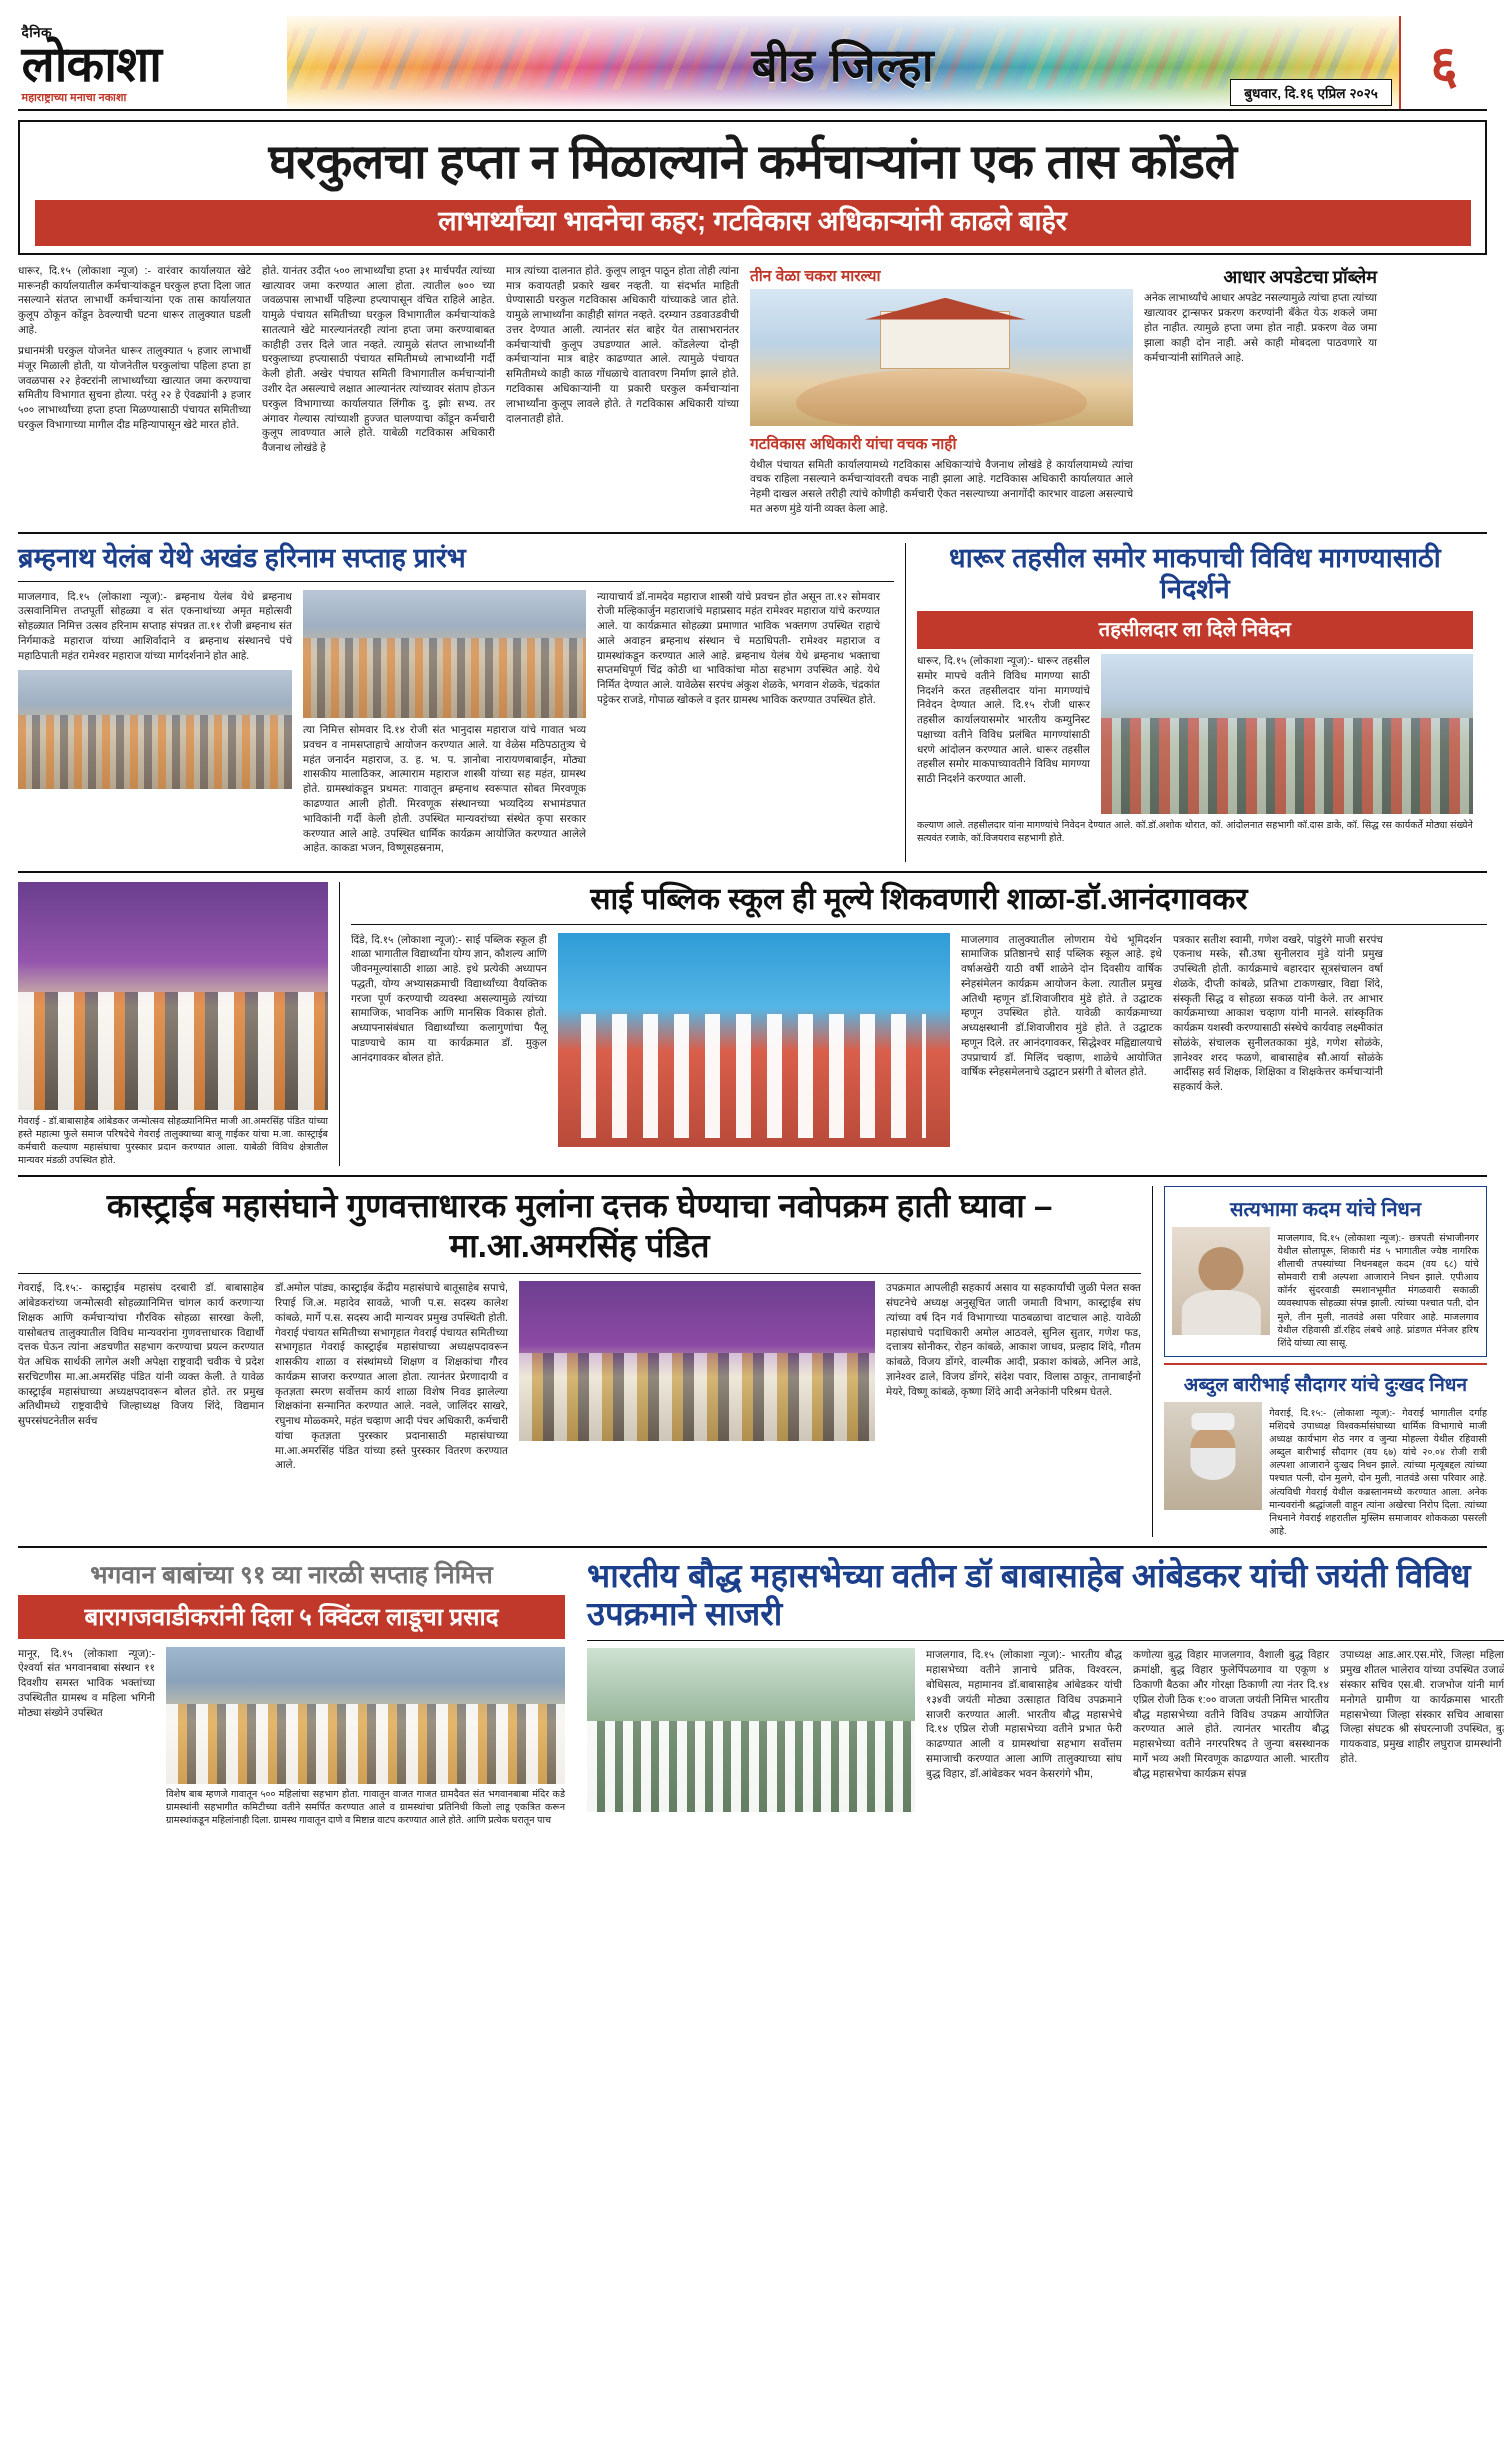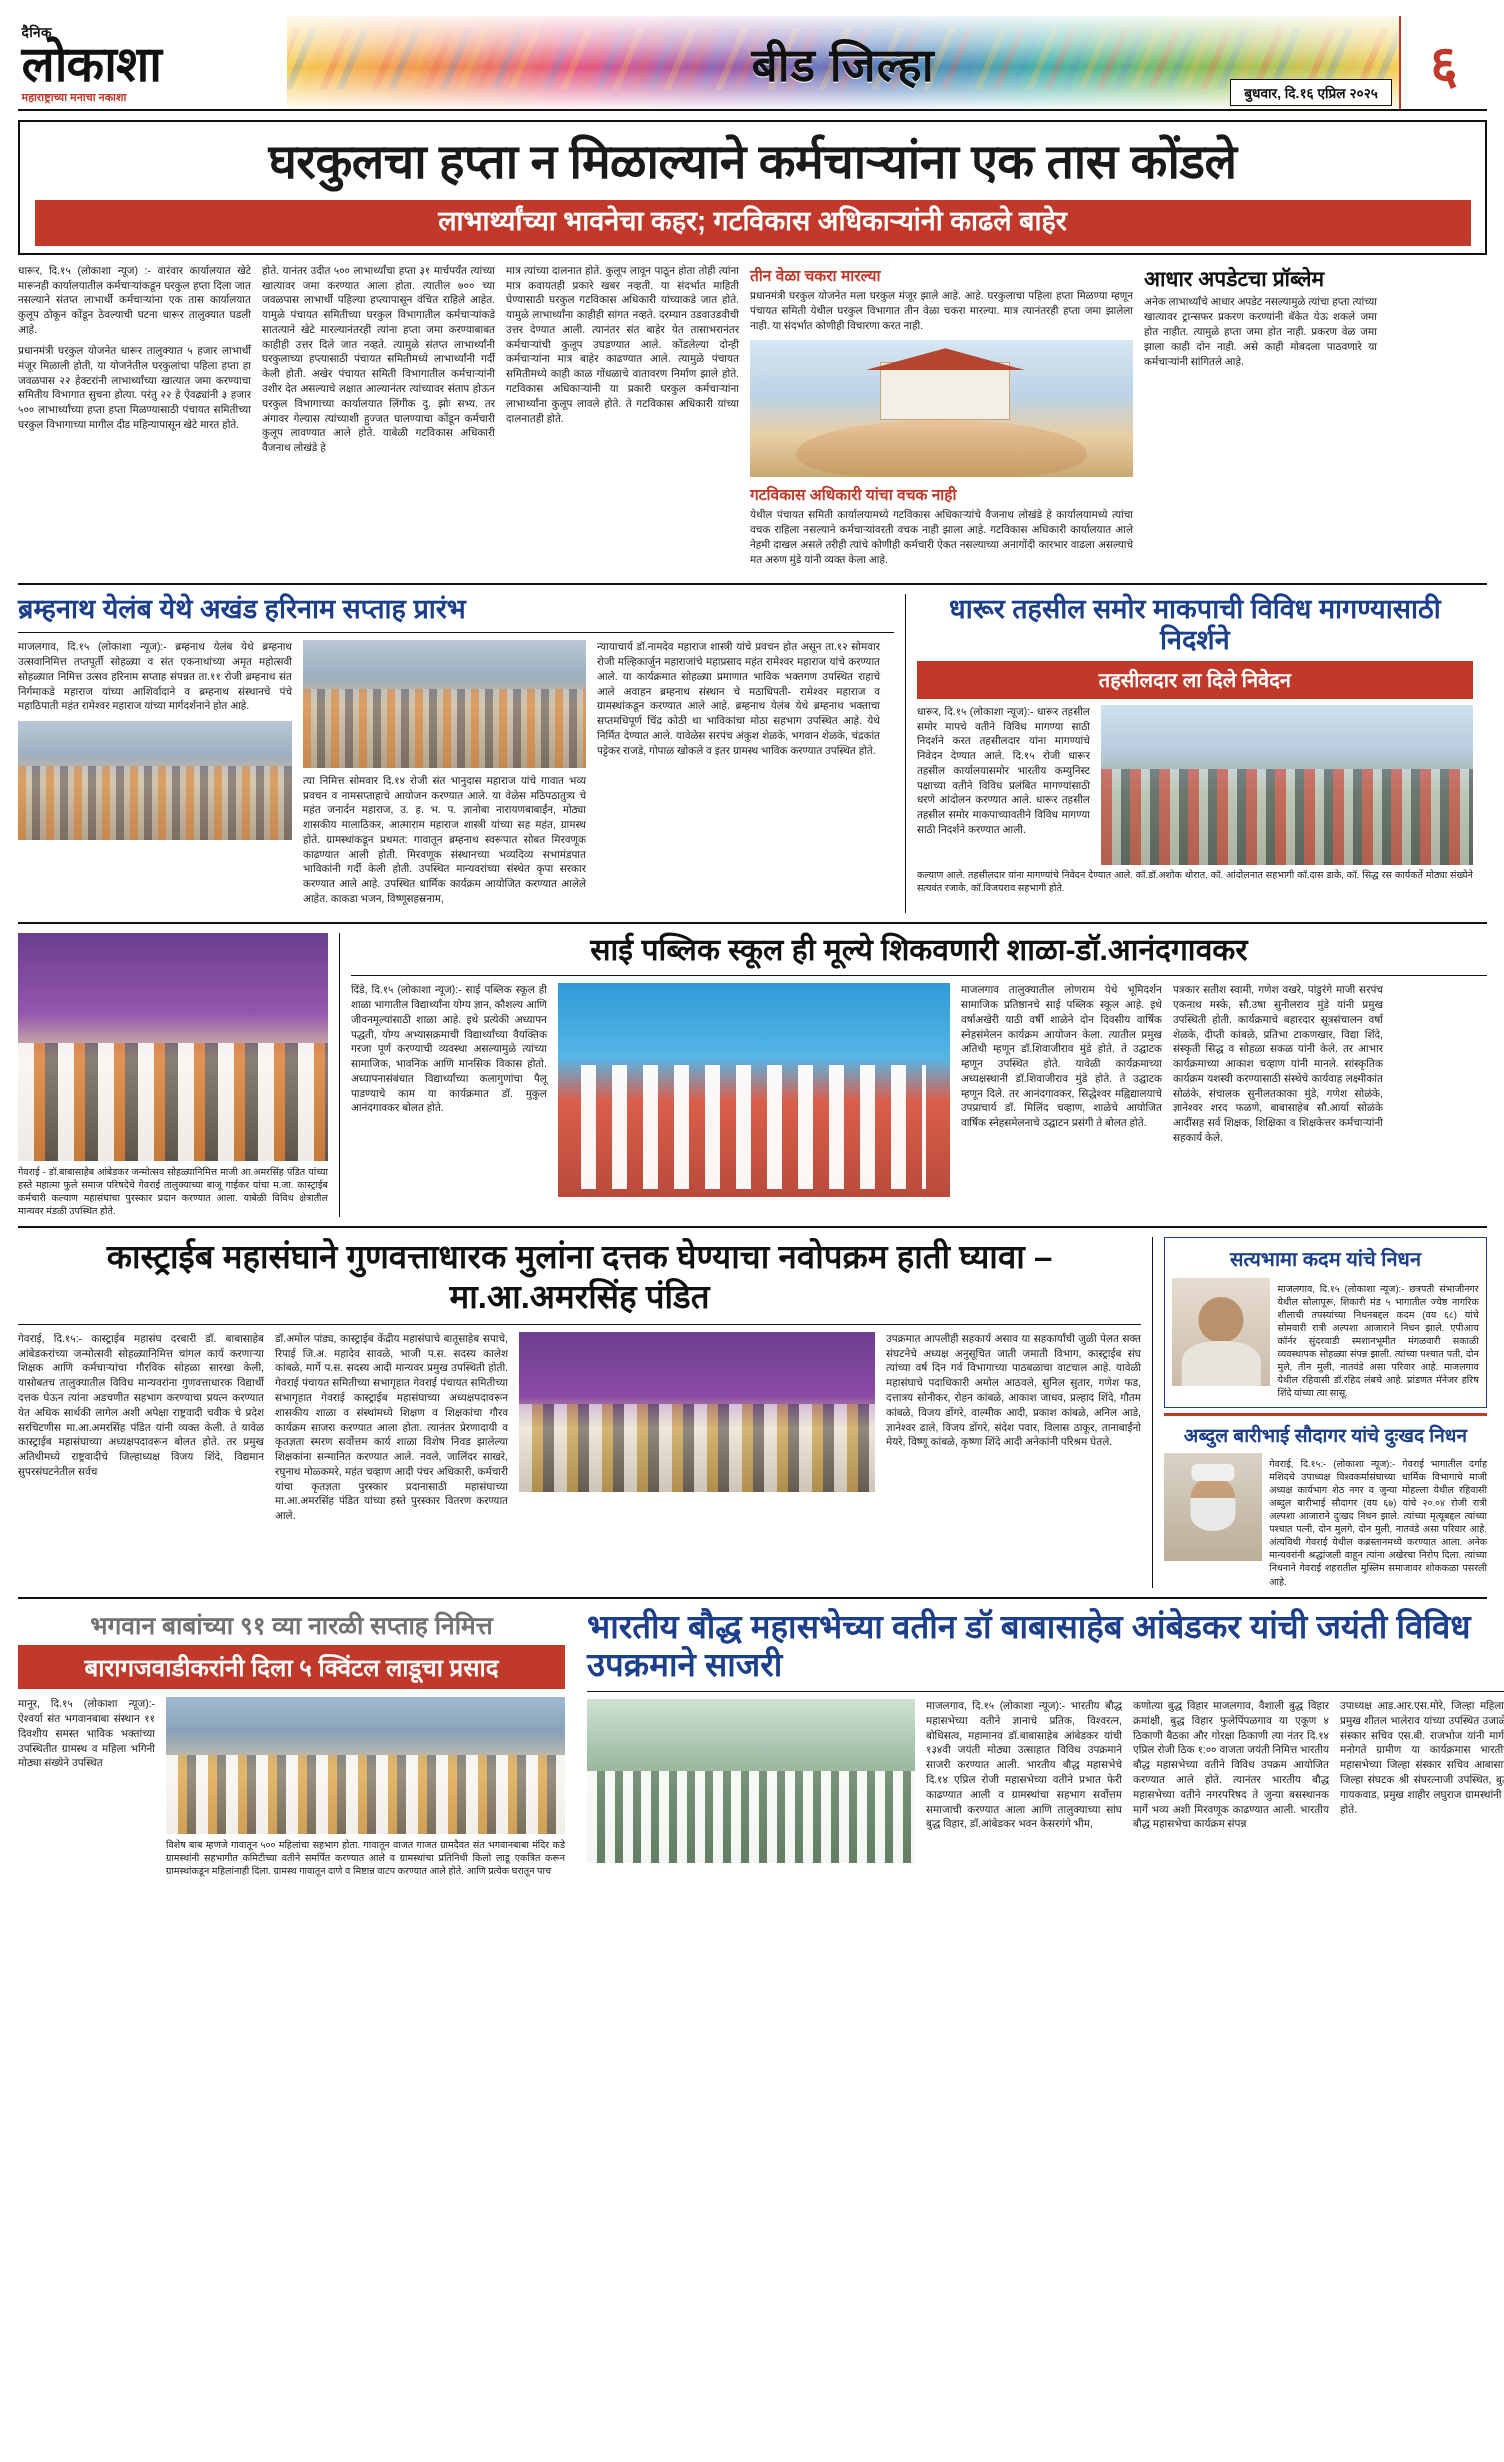--- a/index.html
+++ b/index.html
@@ -189,31 +189,30 @@
       <p class="body">प्रधानमंत्री घरकुल योजनेत धारूर तालुक्यात ५ हजार लाभार्थी मंजूर मिळाली होती, या योजनेतील घरकुलांचा पहिला हप्ता हा जवळपास २२ हेक्टरांनी लाभार्थ्यांच्या खात्यात जमा करण्याचा समितीय विभागात सुचना होत्या. परंतु २२ हे ऐवढ्यांनी ३ हजार ५०० लाभार्थ्यांच्या हप्ता हप्ता मिळण्यासाठी पंचायत समितीच्या घरकुल विभागाच्या मागील दीड महिन्यापासून खेटे मारत होते.</p>
     </div>
     <div class="col" style="flex:0 0 233px;">
       <p class="body">होते. यानंतर उदीत ५०० लाभार्थ्यांचा हप्ता ३१ मार्चपर्यंत त्यांच्या खात्यावर जमा करण्यात आला होता. त्यातील ७०० च्या जवळपास लाभार्थी पहिल्या हप्त्यापासून वंचित राहिले आहेत. यामुळे पंचायत समितीच्या घरकुल विभागातील कर्मचाऱ्यांकडे सातत्याने खेटे मारल्यानंतरही त्यांना हप्ता जमा करण्याबाबत काहीही उत्तर दिले जात नव्हते. त्यामुळे संतप्त लाभार्थ्यांनी घरकुलाच्या हप्त्यासाठी पंचायत समितीमध्ये लाभार्थ्यांनी गर्दी केली होती. अखेर पंचायत समिती विभागातील कर्मचाऱ्यांनी उशीर देत असल्याचे लक्षात आल्यानंतर त्यांच्यावर संताप होऊन घरकुल विभागाच्या कार्यालयात लिंगीक दु. झोः सभ्य. तर अंगावर गेल्यास त्यांच्याशी हुज्जत घालण्याचा कोंडून कर्मचारी कुलूप लावण्यात आले होते. याबेळी गटविकास अधिकारी वैजनाथ लोखंडे हे</p>
     </div>
     <div class="col" style="flex:0 0 233px;">
       <p class="body">मात्र त्यांच्या दालनात होते. कुलूप लावून पाठून होता तोही त्यांना मात्र कवायतही प्रकारे खबर नव्हती. या संदर्भात माहिती घेण्यासाठी घरकुल गटविकास अधिकारी यांच्याकडे जात होते. यामुळे लाभार्थ्यांना काहीही सांगत नव्हते. दरम्यान उडवाउडवीची उत्तर देण्यात आली. त्यानंतर संत बाहेर येत तासाभरानंतर कर्मचाऱ्यांची कुलूप उघडण्यात आले. कोंडलेल्या दोन्ही कर्मचाऱ्यांना मात्र बाहेर काढण्यात आले. त्यामुळे पंचायत समितीमध्ये काही काळ गोंधळाचे वातावरण निर्माण झाले होते. गटविकास अधिकाऱ्यांनी या प्रकारी घरकुल कर्मचाऱ्यांना लाभार्थ्यांना कुलूप लावले होते. ते गटविकास अधिकारी यांच्या दालनातही होते.</p>
     </div>
     <div class="col" style="flex:0 0 383px;">
       <div class="mini-head-red">तीन वेळा चकरा मारल्या</div>
-      <p class="body">प्रधानमंत्री घरकुल योजनेत मला घरकुल मंजूर झाले आहे. आहे. घरकुलाचा पहिला हप्ता मिळण्या म्हणून पंचायत समिती येथील घरकुल विभागात तीन वेळा चकरा मारल्या. मात्र त्यानंतरही हप्ता जमा झालेला नाही. या संदर्भात कोणीही विचारणा करत नाही.</p>
       <div class="photo ph-hand" style="height:137px;margin:3.6px 0 5.5px;">
         <div class="palm"></div>
         <div class="house"></div>
         <div class="roof"></div>
       </div>
       <div class="mini-head-red">गटविकास अधिकारी यांचा वचक नाही</div>
       <p class="body">येथील पंचायत समिती कार्यालयामध्ये गटविकास अधिकाऱ्यांचे वैजनाथ लोखंडे हे कार्यालयामध्ये त्यांचा वचक राहिला नसल्याने कर्मचाऱ्यांवरती वचक नाही झाला आहे. गटविकास अधिकारी कार्यालयात आले नेहमी दाखल असले तरीही त्यांचे कोणीही कर्मचारी ऐकत नसल्याच्या अनागोंदी कारभार वाढला असल्याचे मत अरुण मुंडे यांनी व्यक्त केला आहे.</p>
     </div>
     <div class="col" style="flex:0 0 233px;">
-      <div class="mini-head" style="text-align:left;font-size:21px;">आधार अपडेटचा प्रॉब्लेम</div>
+      <div class="mini-head" style="text-align:right;font-size:18px;font-family:Liberation Serif, serif;">आधार अपडेटचा प्रॉब्लेम</div>
       <p class="body">अनेक लाभार्थ्यांचे आधार अपडेट नसल्यामुळे त्यांचा हप्ता त्यांच्या खात्यावर ट्रान्सफर प्रकरण करण्यांनी बँकेत येऊ शकले जमा होत नाहीत. त्यामुळे हप्ता जमा होत नाही. प्रकरण वेळ जमा झाला काही दोन नाही. असे काही मोबदला पाठवणारे या कर्मचाऱ्यांनी सांगितले आहे.</p>
     </div>
   </div>
 
   <div class="hr-thick"></div>
 
   <div class="cols">
     <div class="col" style="flex:0 0 876px;">
       <div class="sec-head-blue" style="text-align:left;">ब्रम्हनाथ येलंब येथे अखंड हरिनाम सप्ताह प्रारंभ</div>
       <div class="hr-thin"></div>

